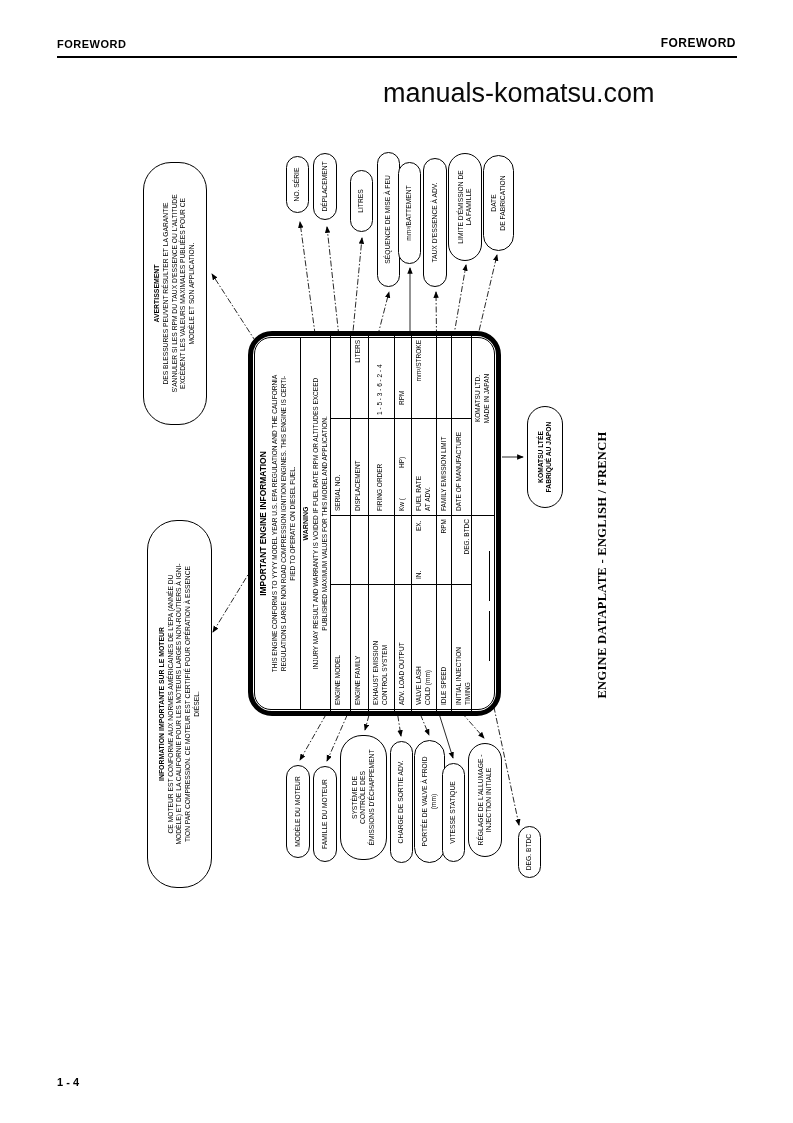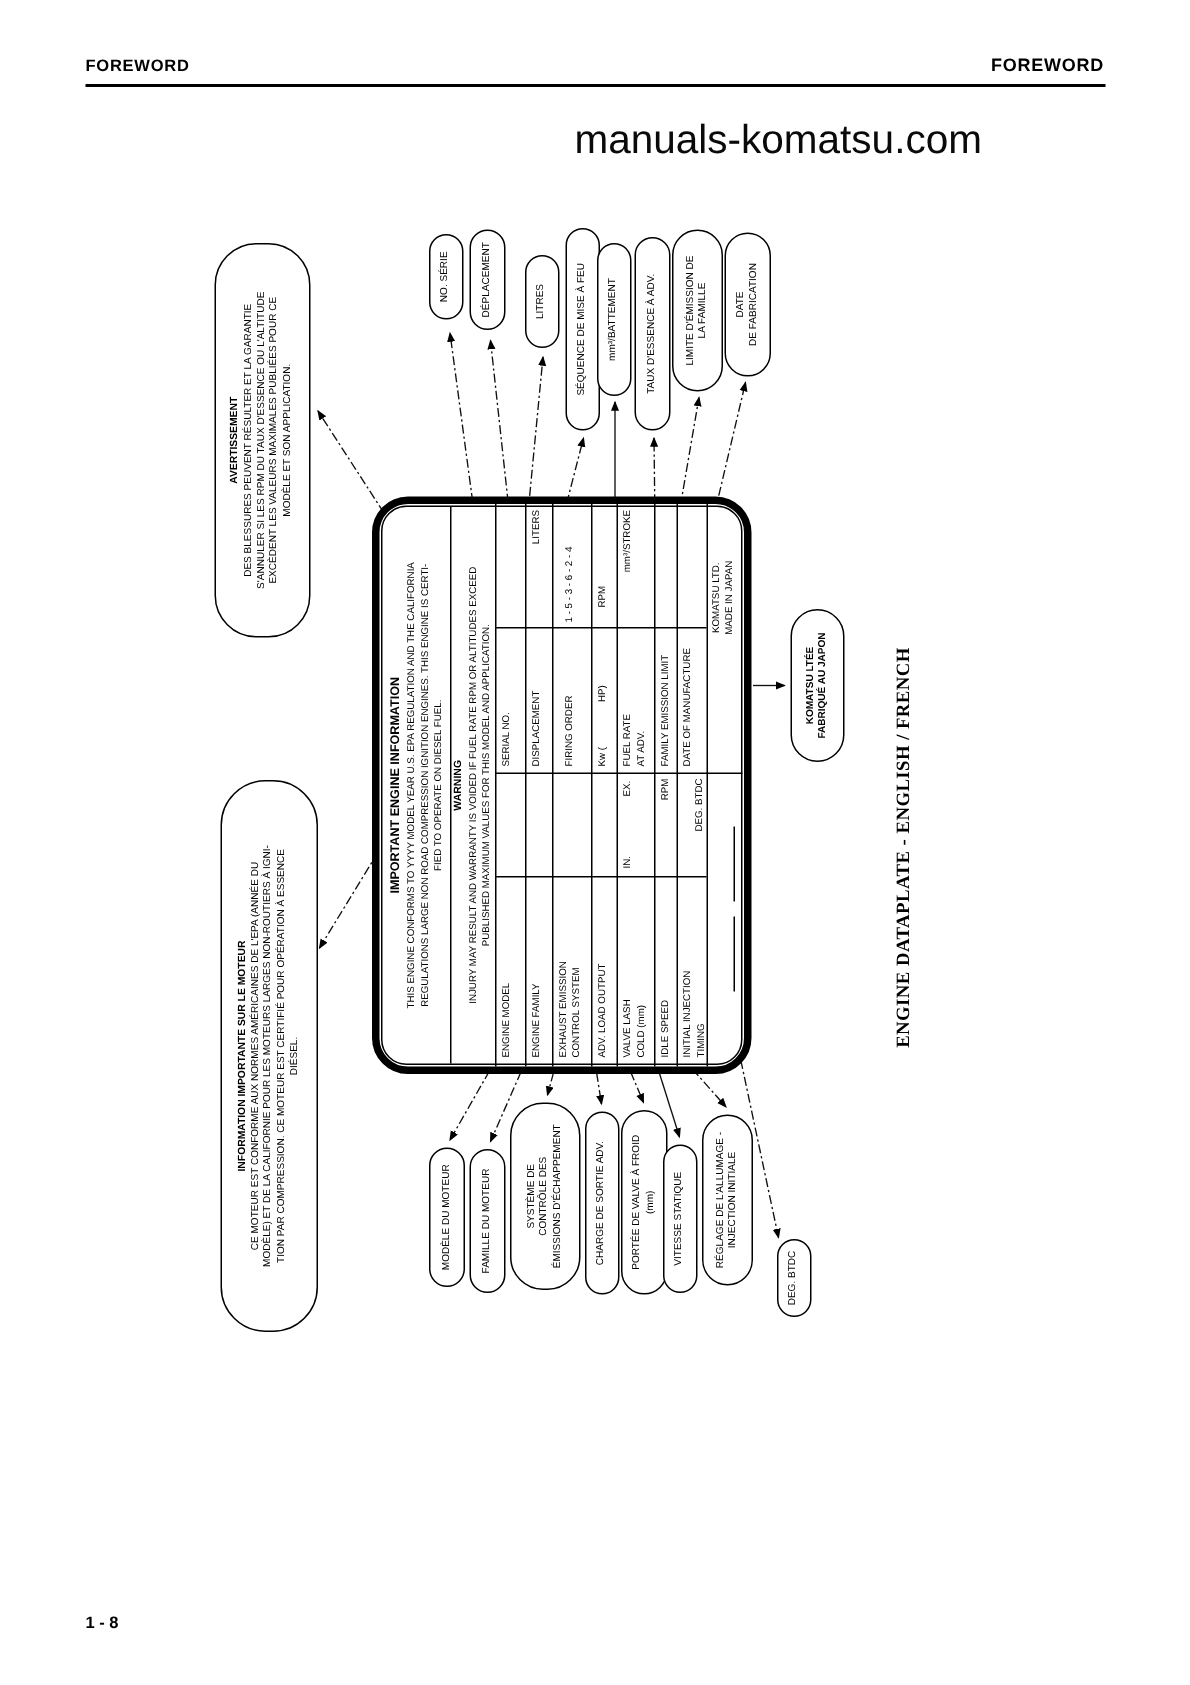--- a/index.html
+++ b/index.html
@@ -181,13 +181,13 @@
   <div class="capsule pre" style="left:33px;top:328px;width:114px;height:34px;border-radius:17px;">RÉGLAGE DE L'ALLUMAGE -
 INJECTION INITIALE</div>
   <div class="capsule pre" style="left:12px;top:378px;width:52px;height:23px;">DEG. BTDC</div>
 
   <div class="capsule pre" style="left:382px;top:387px;width:102px;height:36px;border-radius:18px;font-weight:700;">KOMATSU LTÉE
 FABRIQUÉ AU JAPON</div>
 
   <div class="caption">ENGINE DATAPLATE - ENGLISH / FRENCH</div>
 </div>
 
-<div class="footer">1 - 8</div>
+<div class="footer">1 - 4</div>
 
 </body></html>

